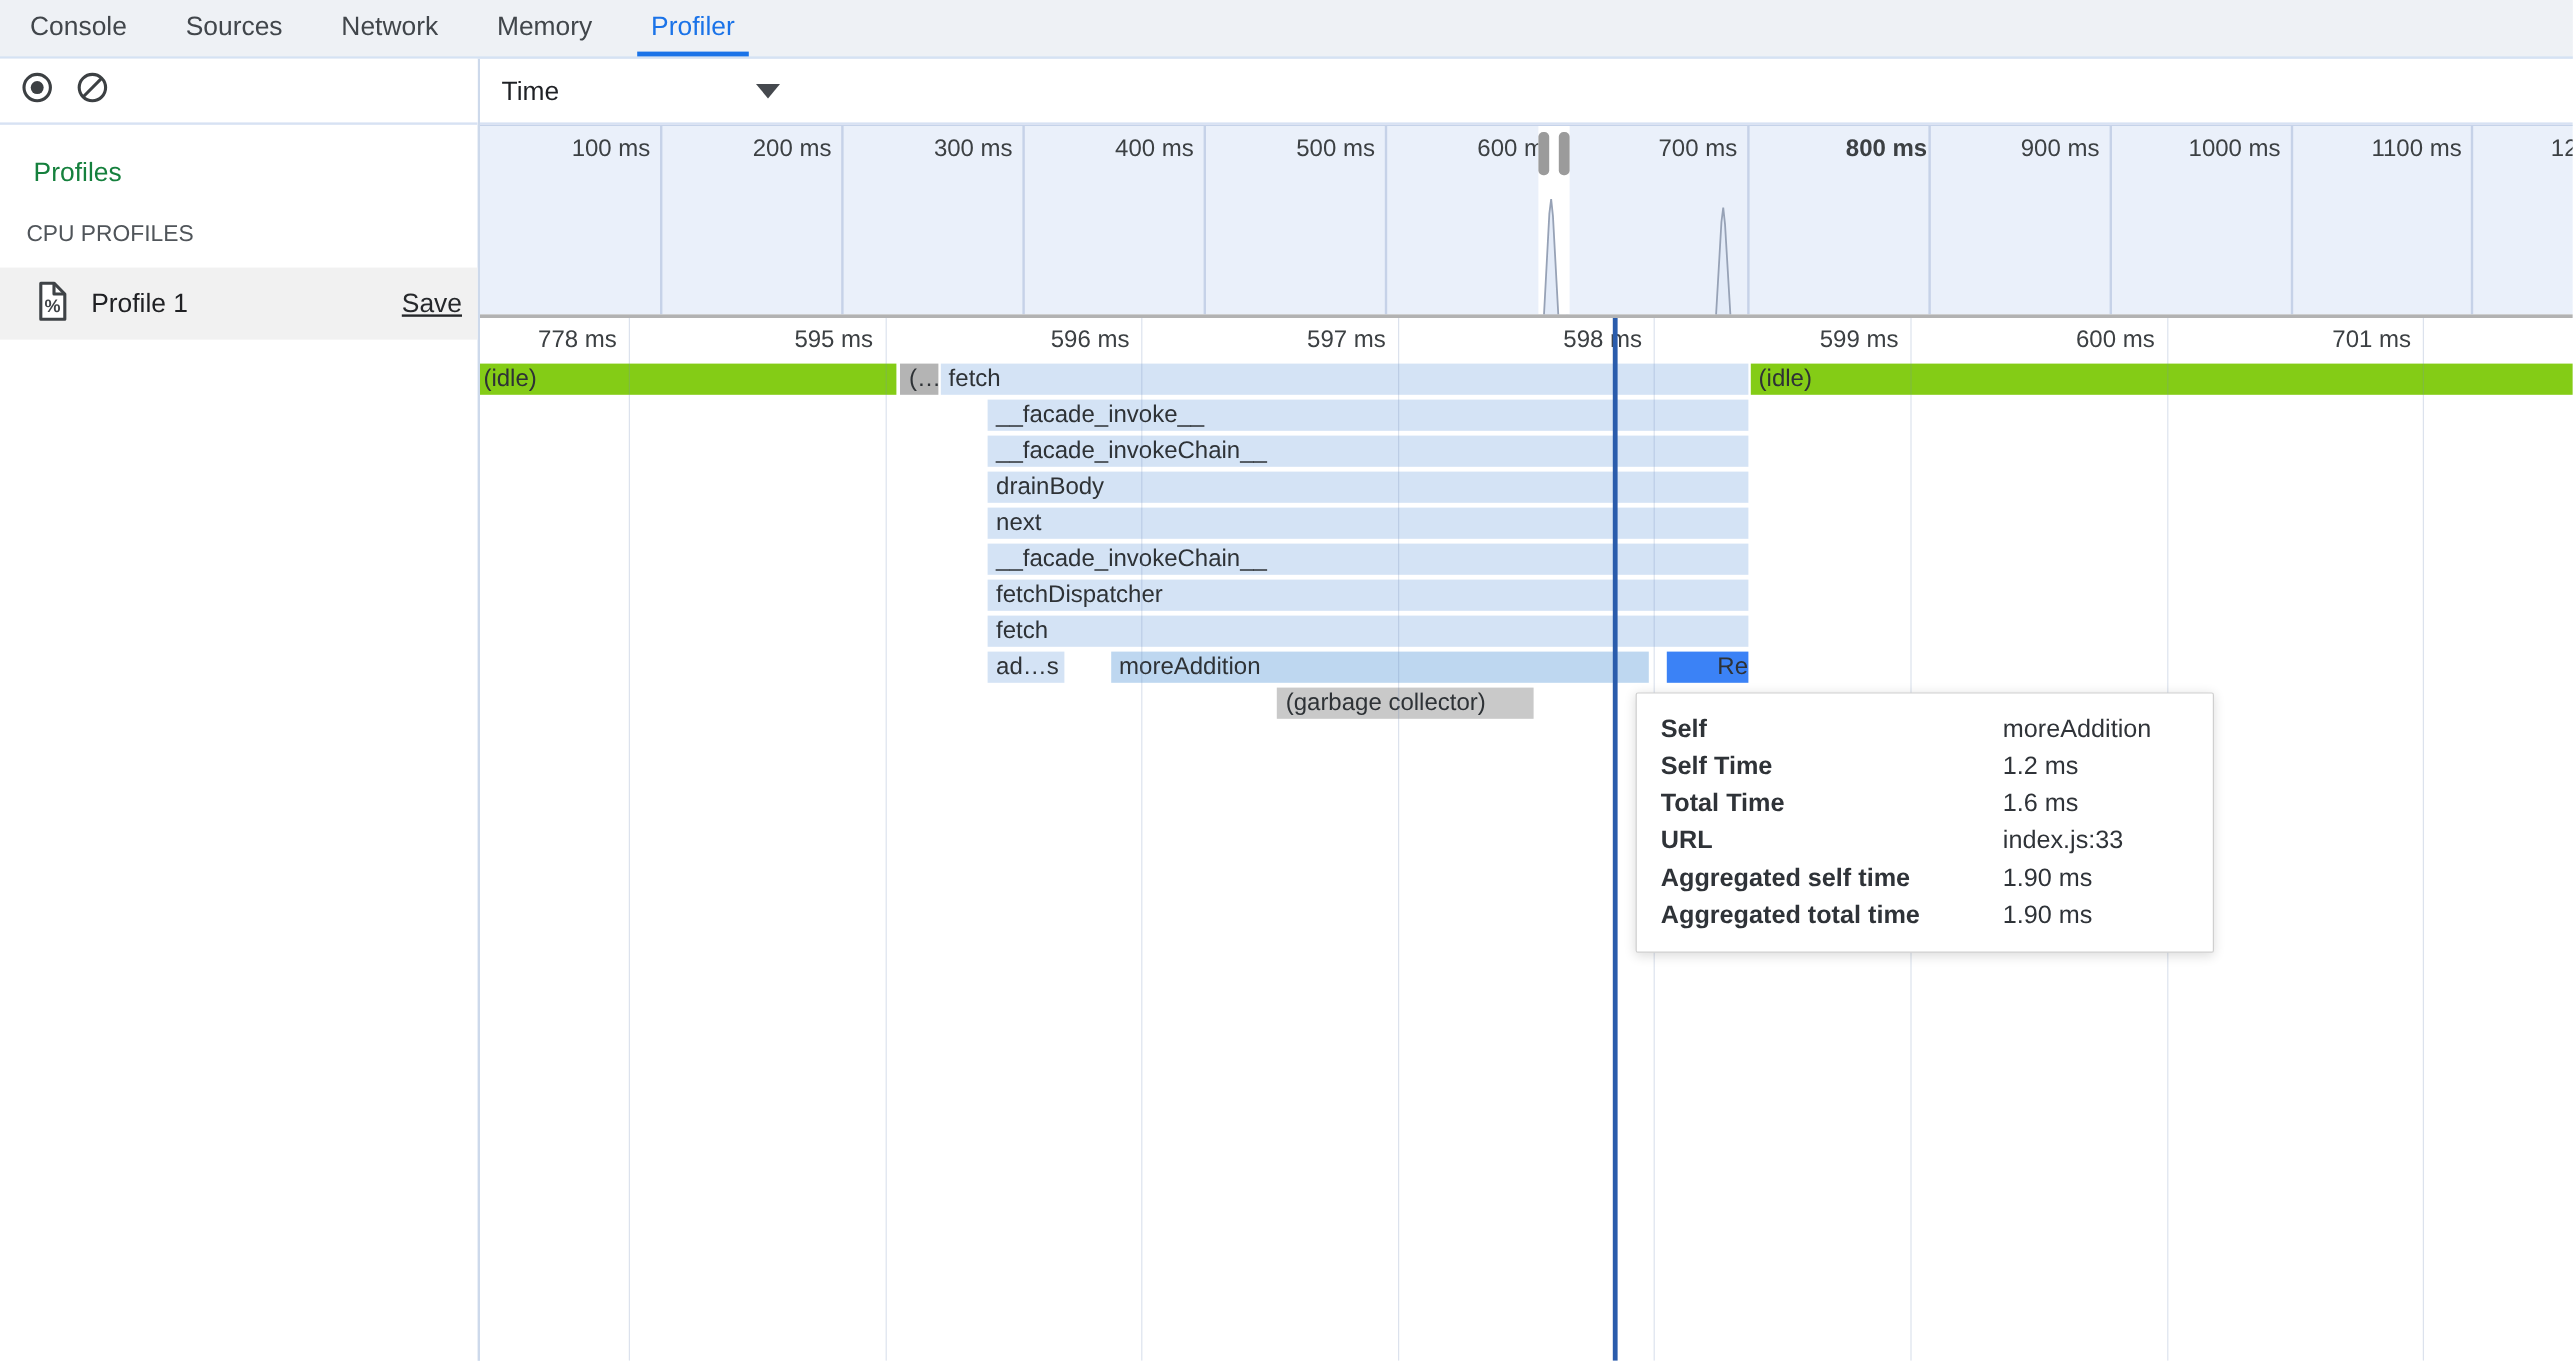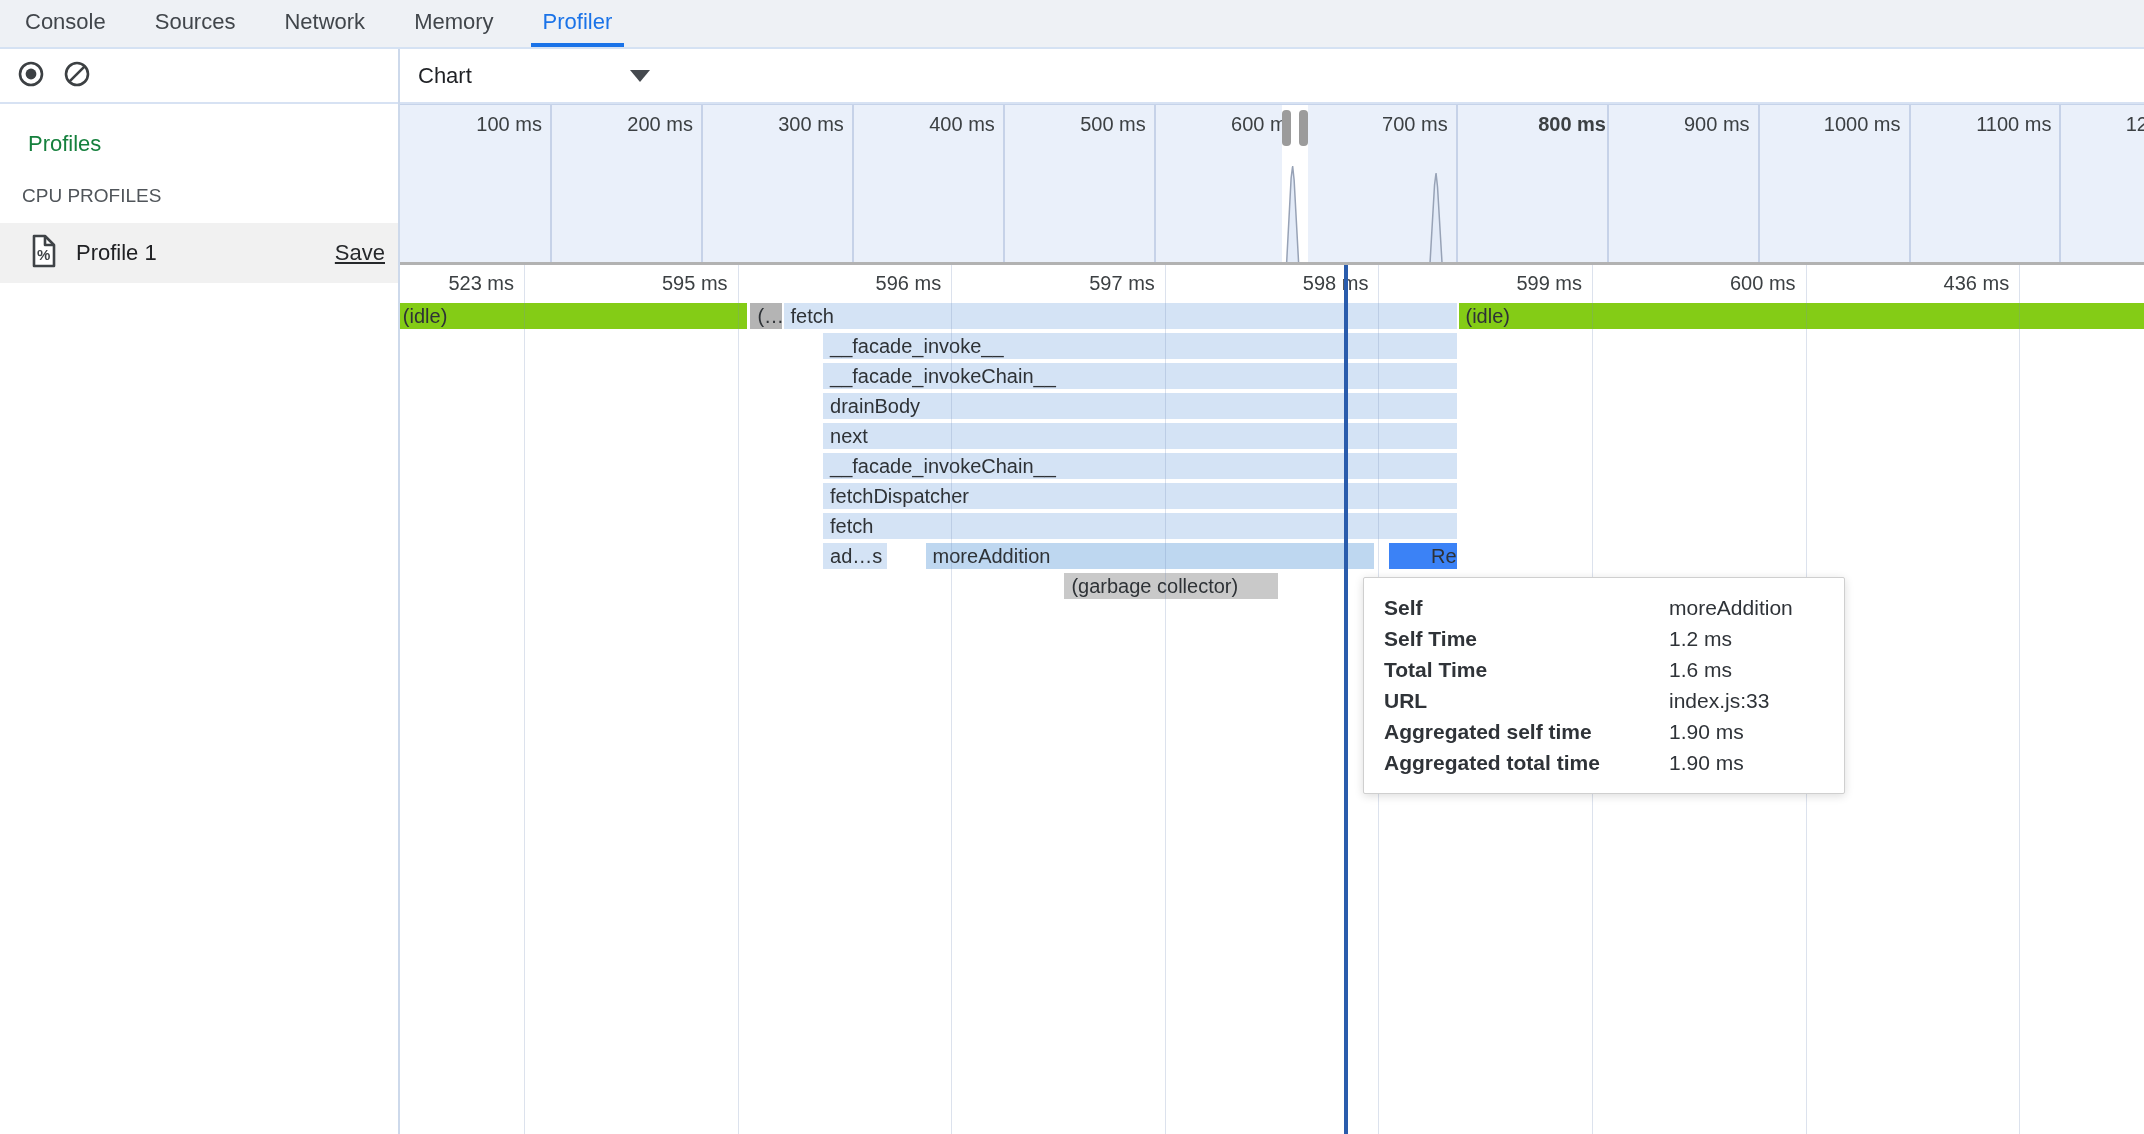--- a/index.html
+++ b/index.html
@@ -107,21 +107,21 @@
       </svg>
     </span>
     <span class="profile-name">Profile 1</span>
     <a class="save-link">Save</a>
   </div>
 </div>
 
 <div class="content">
   <div class="toolbar">
     <div class="view-select">
-      <span class="lbl">Chart</span>
+      <span class="lbl">Time</span>
       <span class="dd-arrow"></span>
     </div>
   </div>
 
   <div class="overview" id="overview">
       <div class="ov-line" style="left: 149.95px;"></div>
       <div class="ov-label" style="left: -8.05px;">100 ms</div>
       <div class="ov-line" style="left: 300.9px;"></div>
       <div class="ov-label" style="left: 142.9px;">200 ms</div>
       <div class="ov-line" style="left: 451.85px;"></div>
@@ -147,28 +147,28 @@
       <svg width="1744" height="158" class="ov-svg">
         <polygon points="886.624,158 891.124,73 892.624,61 894.124,75 898.624,158" fill="#e3ebf8" stroke="#97a2b6" stroke-width="1.5"></polygon>
         <polygon points="1030.0265,158 1034.5265,80 1036.0265,68 1037.5265,82 1042.0265,158" fill="#e3ebf8" stroke="#97a2b6" stroke-width="1.5"></polygon>
       </svg>
       <div class="ov-handle" style="left: 882.058px;"></div>
       <div class="ov-handle" style="left: 898.719px;"></div>
     </div>
   <div class="divider"></div>
 
   <div class="ruler" id="ruler">
-      <div class="ruler-label" style="left: -36px;">523 ms</div>
+      <div class="ruler-label" style="left: -36px;">778 ms</div>
       <div class="ruler-label" style="left: 177.6px;">595 ms</div>
       <div class="ruler-label" style="left: 391.2px;">596 ms</div>
       <div class="ruler-label" style="left: 604.8px;">597 ms</div>
       <div class="ruler-label" style="left: 818.4px;">598 ms</div>
       <div class="ruler-label" style="left: 1032px;">599 ms</div>
       <div class="ruler-label" style="left: 1245.6px;">600 ms</div>
-      <div class="ruler-label" style="left: 1459.2px;">436 ms</div>
+      <div class="ruler-label" style="left: 1459.2px;">701 ms</div>
     </div>
   <div class="flame" id="flame">
       <div class="bar b-idle" style="top: 3px; left: -4.16px; width: 351.372px;">(idle)</div>
       <div class="bar b-native" style="top: 3px; left: 350.416px; width: 32.04px;">(…</div>
       <div class="bar b-js" style="top: 3px; left: 383.524px; width: 673.908px;">fetch</div>
       <div class="bar b-idle" style="top: 3px; left: 1058.5px; width: 710.22px;">(idle)</div>
       <div class="bar b-js" style="top: 33px; left: 423.04px; width: 634.392px;">__facade_invoke__</div>
       <div class="bar b-js" style="top: 63px; left: 423.04px; width: 634.392px;">__facade_invokeChain__</div>
       <div class="bar b-js" style="top: 93px; left: 423.04px; width: 634.392px;">drainBody</div>
       <div class="bar b-js" style="top: 123px; left: 423.04px; width: 634.392px;">next</div>

